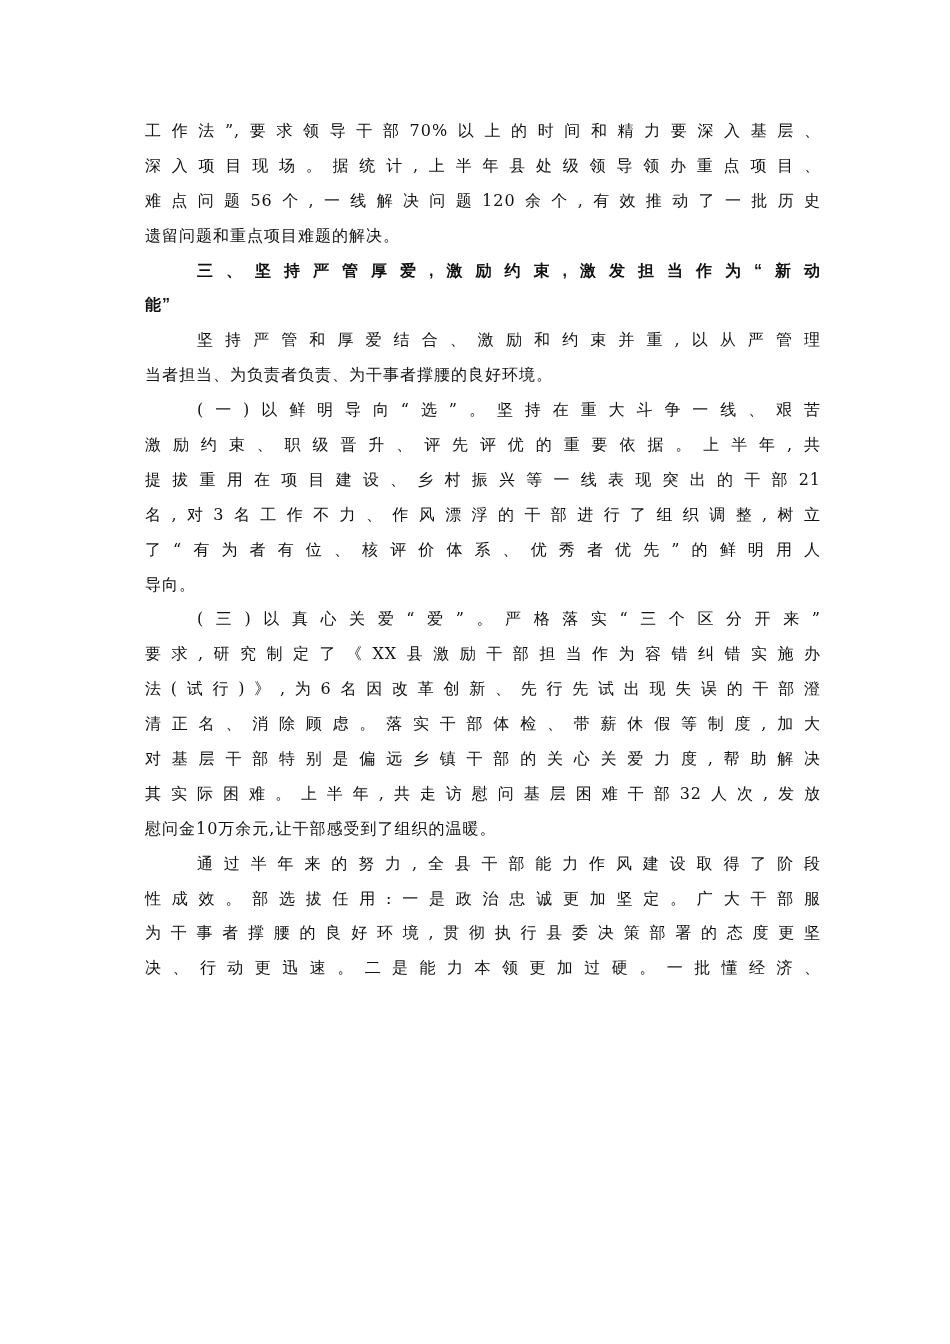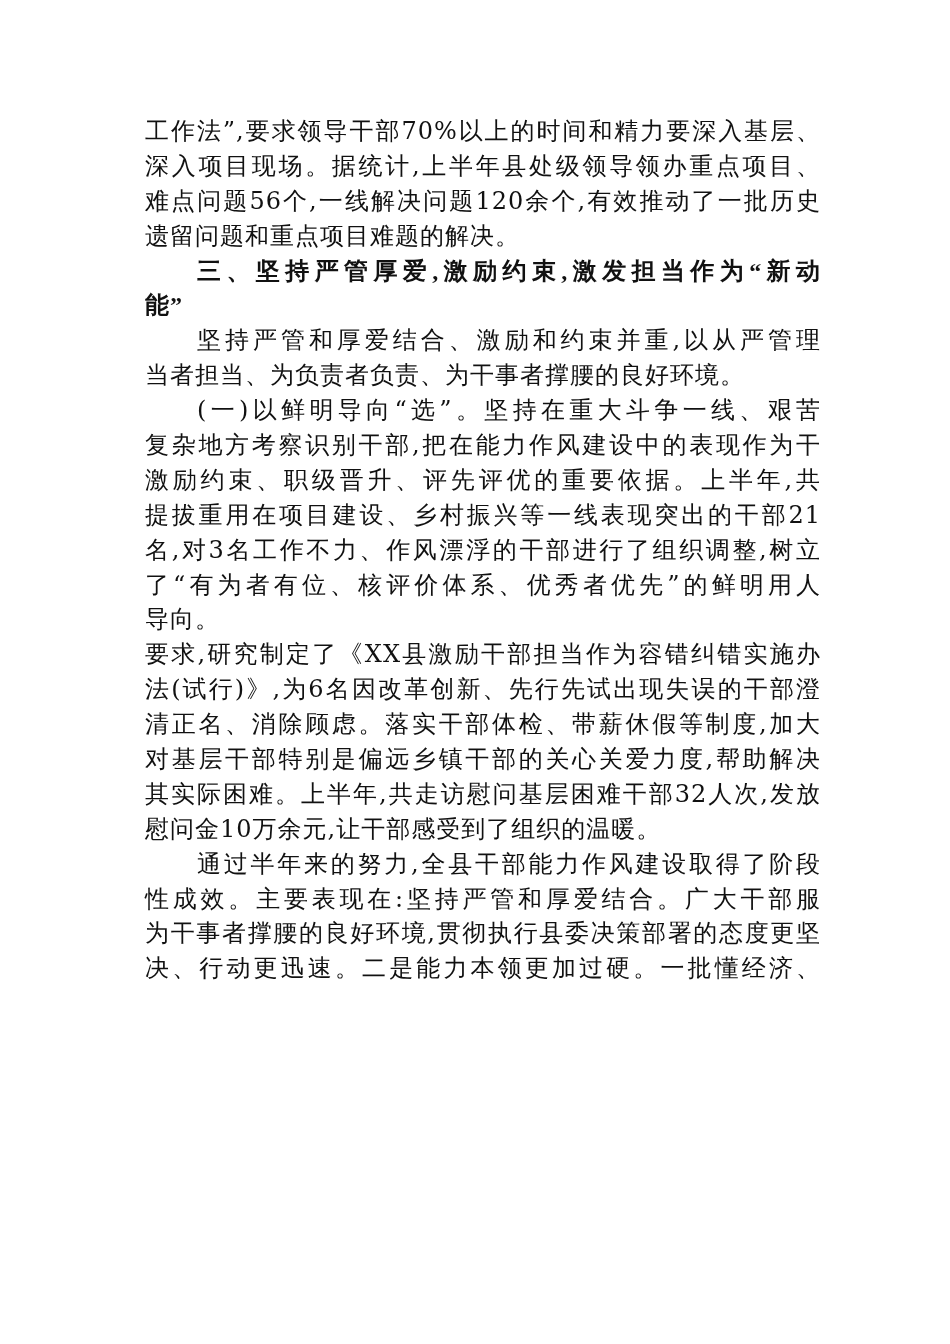--- a/index.html
+++ b/index.html
@@ -1,31 +1,31 @@
 <!DOCTYPE html>
 <html><head>
 <meta charset="utf-8">
 <style>
   html, body { margin: 0; padding: 0; background: #ffffff; }
   body { width: 950px; height: 1344px; position: relative; overflow: hidden; }
   .page {
     position: absolute; left: 145px; top: 114px; width: 676px;
     font-family: "DejaVu Serif", "Liberation Serif", serif;
     color: #111111;
-    font-size: 24px;
+    font-size: 16px;
   }
   .line {
     height: 34.9px; line-height: 34.9px;
     white-space: nowrap;
     text-align: justify; text-align-last: justify;
     letter-spacing: 1px;
   }
   .line.last { text-align-last: left; }
   .indent { padding-left: 52px; }
-  .heading { font-family: Liberation Serif, serif; font-weight: bold; }
+  .heading { font-family: Liberation Sans, sans-serif; font-weight: bold; }
 </style>
 </head>
 <body>
 
 <div class="page">
 
   <div>
     <div class="line">工作法”,要求领导干部70%以上的时间和精力要深入基层、</div>
     <div class="line">深入项目现场。据统计,上半年县处级领导领办重点项目、</div>
     <div class="line">难点问题56个,一线解决问题120余个,有效推动了一批历史</div>
@@ -37,38 +37,38 @@
     <div class="line last">能”</div>
   </div>
 
   <div>
     <div class="line indent">坚持严管和厚爱结合、激励和约束并重,以从严管理</div>
     <div class="line last">当者担当、为负责者负责、为干事者撑腰的良好环境。</div>
   </div>
 
   <div>
     <div class="line indent">(一)以鲜明导向“选”。坚持在重大斗争一线、艰苦</div>
-    <div class="line">复杂地方考察识别干部,把在能力作风建设中的表现作为干</div>
     <div class="line">激励约束、职级晋升、评先评优的重要依据。上半年,共</div>
     <div class="line">提拔重用在项目建设、乡村振兴等一线表现突出的干部21</div>
     <div class="line">名,对3名工作不力、作风漂浮的干部进行了组织调整,树立</div>
     <div class="line">了“有为者有位、核评价体系、优秀者优先”的鲜明用人</div>
     <div class="line last">导向。</div>
   </div>
 
 
   <div>
+    <div class="line indent">(三)以真心关爱“爱”。严格落实“三个区分开来”</div>
     <div class="line">要求,研究制定了《XX县激励干部担当作为容错纠错实施办</div>
     <div class="line">法(试行)》,为6名因改革创新、先行先试出现失误的干部澄</div>
     <div class="line">清正名、消除顾虑。落实干部体检、带薪休假等制度,加大</div>
     <div class="line">对基层干部特别是偏远乡镇干部的关心关爱力度,帮助解决</div>
     <div class="line">其实际困难。上半年,共走访慰问基层困难干部32人次,发放</div>
     <div class="line last">慰问金10万余元,让干部感受到了组织的温暖。</div>
   </div>
 
   <div>
     <div class="line indent">通过半年来的努力,全县干部能力作风建设取得了阶段</div>
-    <div class="line">性成效。主要表现在:坚持严管和厚爱结合。广大干部服</div>
+    <div class="line">性成效。部选拔任用:一是政治忠诚更加坚定。广大干部服</div>
     <div class="line">为干事者撑腰的良好环境,贯彻执行县委决策部署的态度更坚</div>
     <div class="line">决、行动更迅速。二是能力本领更加过硬。一批懂经济、</div>
   </div>
 
 </div>
 
 </body></html>

